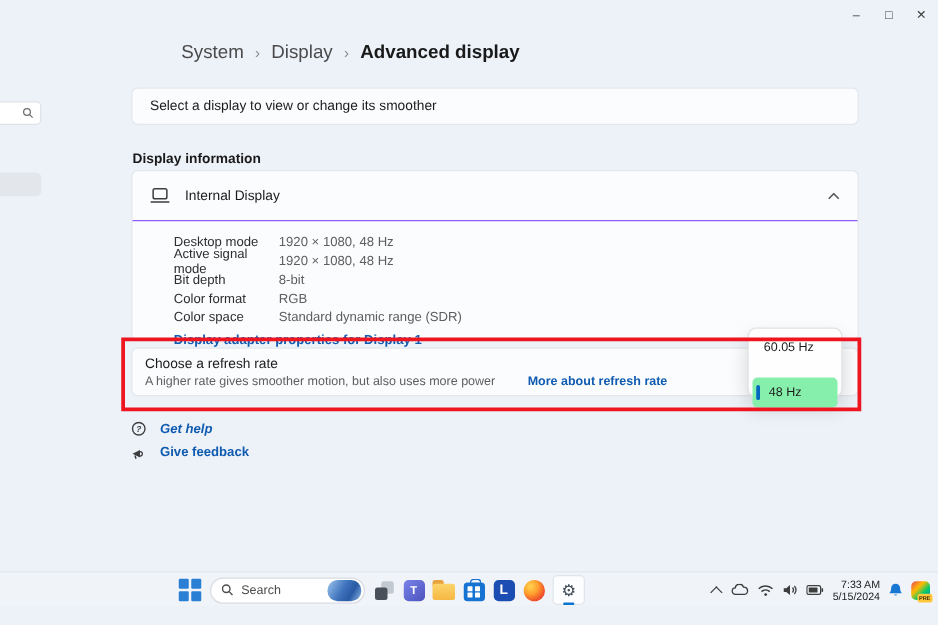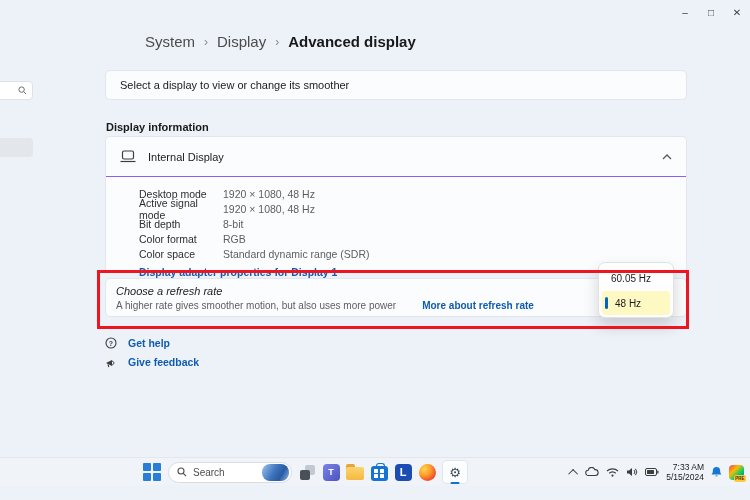--- a/index.html
+++ b/index.html
@@ -35,37 +35,37 @@
   .info-icon{margin-right:12px;display:flex;}
   .info-title{font-size:11px;color:#1b1b1b;}
   .info-sub{font-size:9.5px;color:#5e5e5e;margin-top:1px;}
   .hdr-chevron{margin-left:auto;display:flex;}
   .info-details{padding:9px 0 0 33px;font-size:10.5px;}
   .detail-row{display:flex;height:15px;align-items:center;}
   .detail-label{width:84px;color:#2e2e2e;}
   .detail-value{color:#5e5e5e;}
   .adapter-link{margin-top:5px;color:#0f5bb0;font-weight:700;font-size:10.5px;cursor:pointer;}
   #card-refresh{top:278px;height:39px;padding:6px 14px 0 10px;}
-  .refresh-title{font-size:11px;color:#1b1b1b;font-style:italic;}
+  .refresh-title{font-size:11px;color:#1b1b1b;}
   .refresh-sub-row{display:flex;gap:6px;margin-top:3px;font-size:10px;align-items:baseline;}
   .refresh-sub{color:#5e5e5e;}
   .refresh-link{color:#0f5bb0;font-weight:700;cursor:pointer;margin-left:20px;}
   
   .flyout{position:absolute;left:598px;top:262px;width:76px;height:56px;background:#fefefe;
     border:1px solid #e1e1e1;border-radius:7px;box-shadow:0 8px 16px rgba(0,0,0,.16);
     z-index:40;padding:3px;box-sizing:border-box;}
   .flyout-item{height:24px;display:flex;align-items:center;padding-left:9px;font-size:10px;
-    color:#1b1b1b;border-radius:4px;position:relative;margin-bottom:1px;cursor:pointer;}
-  .flyout-item.selected{background:#fef9c3;padding-left:13px;}
+    color:#1b1b1b;border-radius:4px;position:relative;margin-bottom:12px;cursor:pointer;}
+  .flyout-item.selected{background:#86efac;padding-left:13px;}
   .accent-bar{position:absolute;left:3px;top:6px;width:3px;height:12px;border-radius:2px;background:#0067c0;}
   
   .red-rect{position:absolute;left:97px;top:270px;width:586px;height:53px;border:3px solid #ee1420;z-index:50;}
   
   .footer-link{position:absolute;left:105px;display:flex;align-items:center;gap:11px;height:14px;cursor:pointer;}
-  #get-help{top:336px;} #give-feedback{top:355px;}
+  #get-help{top:336px;font-style:italic;} #give-feedback{top:355px;}
   .flink{color:#0f5bb0;font-weight:700;font-size:10.5px;}
   
   .taskbar{position:absolute;left:0;bottom:15px;width:750px;height:28px;background:#f0f4f9;
     border-top:1px solid #e2e7ee;z-index:60;box-sizing:border-box;}
   .tb-center{position:absolute;left:142px;top:3px;display:flex;align-items:center;gap:6px;height:22px;}
   .start-btn{width:20px;height:20px;display:grid;grid-template-columns:8px 8px;grid-template-rows:8px 8px;
     gap:2px;place-content:center;cursor:pointer;}
   .start-btn div{background:#2a7fd4;border-radius:1px;}
   .search-pill{width:124px;height:21px;background:#fff;border:1px solid #d8dce2;border-radius:11px;
     display:flex;align-items:center;padding:0 2px 0 8px;box-sizing:border-box;position:relative;cursor:text;}

